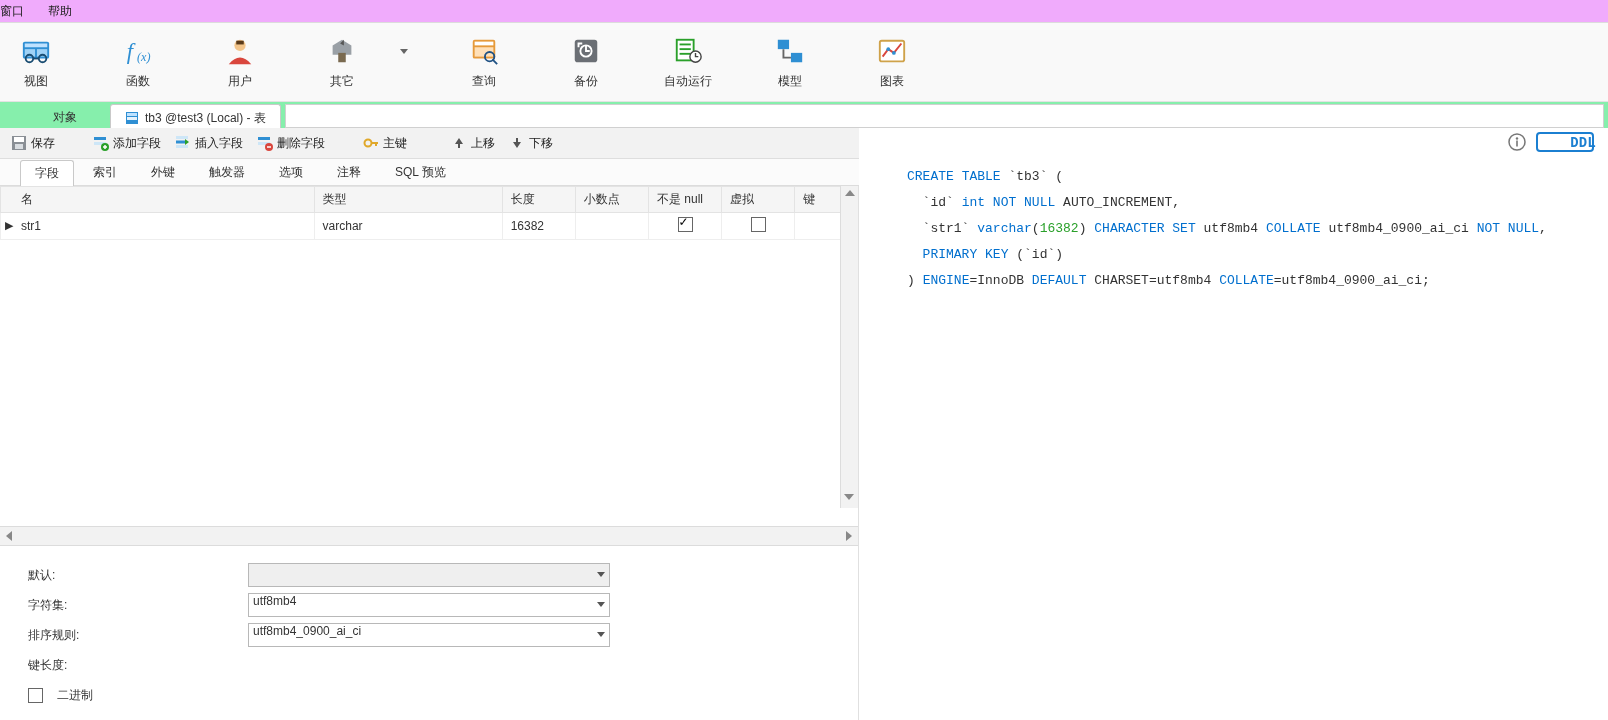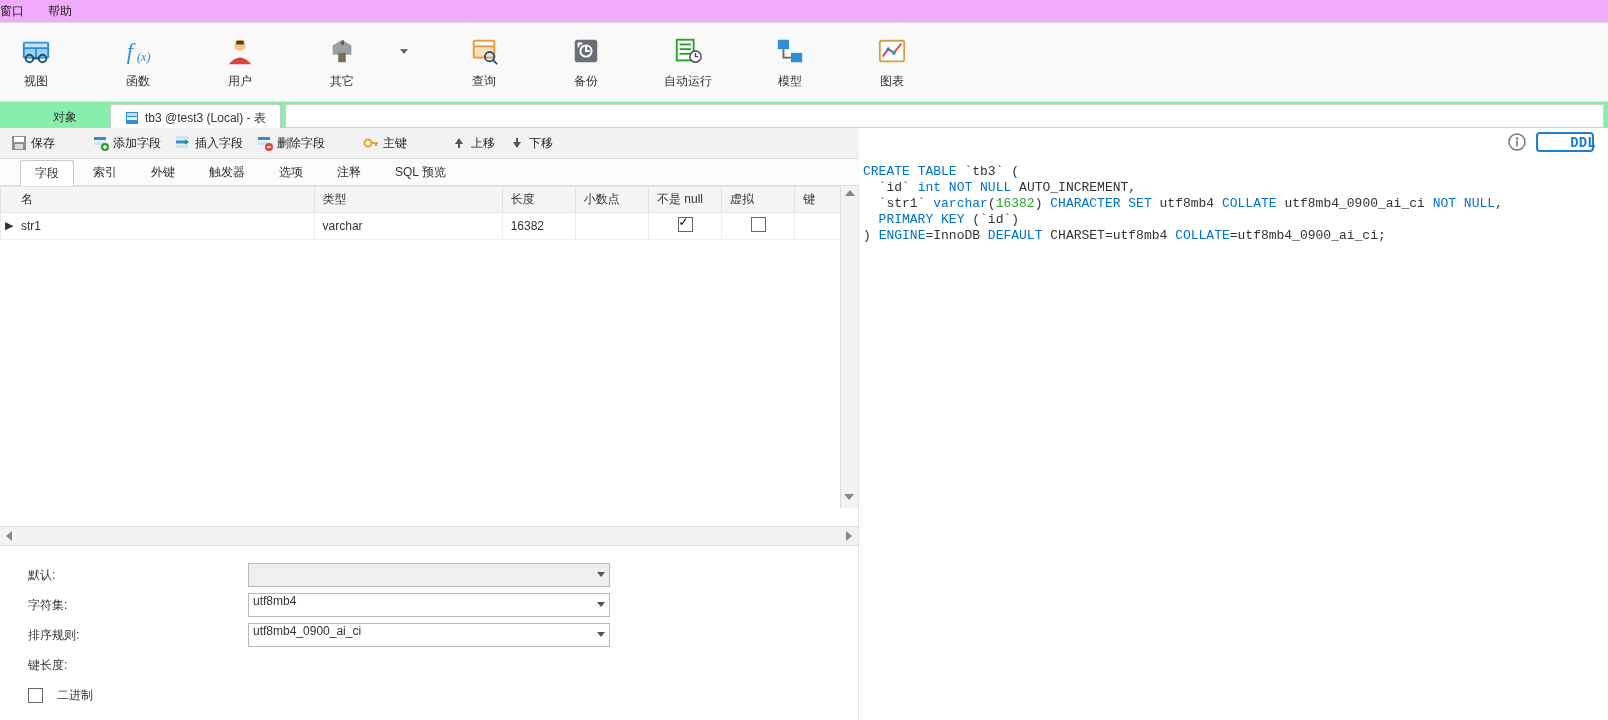--- a/index.html
+++ b/index.html
@@ -291,22 +291,23 @@
     display:flex;align-items:center;justify-content:center;
     font-family: monospace;
     font-weight:bold;
     padding-left:36px;
   }
 
   .sql {
     padding: 8px 0 0 4px;
     font-family: Consolas, "Courier New", monospace;
     font-size: 13px;
-    line-height: 16px;
+    line-height: 26px;
     white-space: pre;
+    margin-left: 44px;
   }
   .kw  { color: #006fce; }
   .ty  { color: #006fce; }
   .num { color: #2aa02a; }
   .id  { color: #333; }
   .pl  { color: #333; }
 
   .vscroll-stub {
     position:absolute;
     right:0; top:0; bottom:18px;

